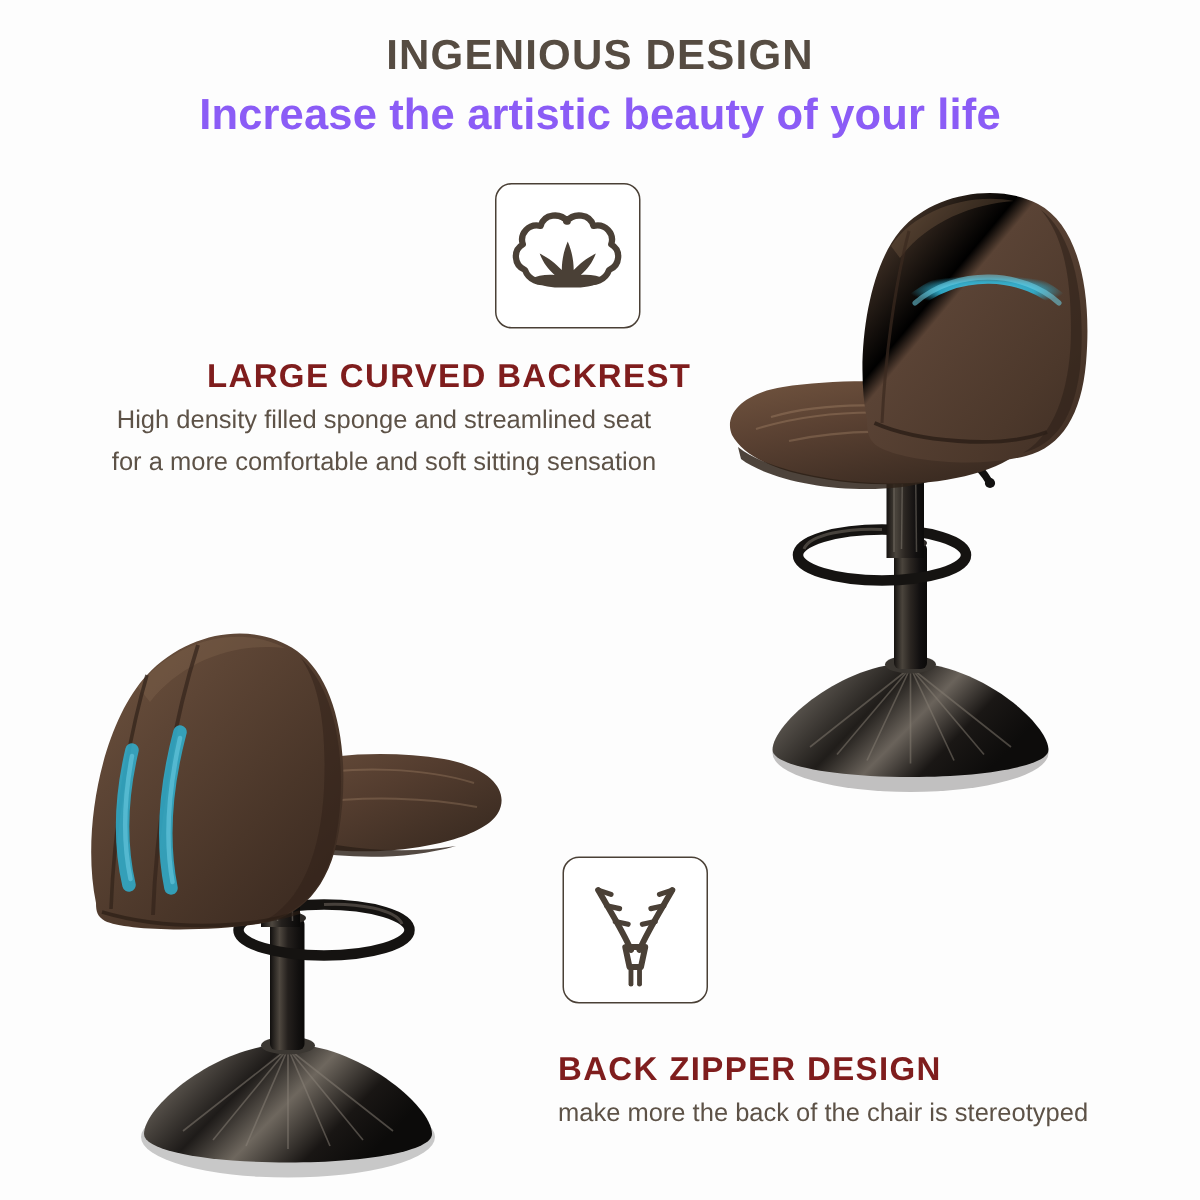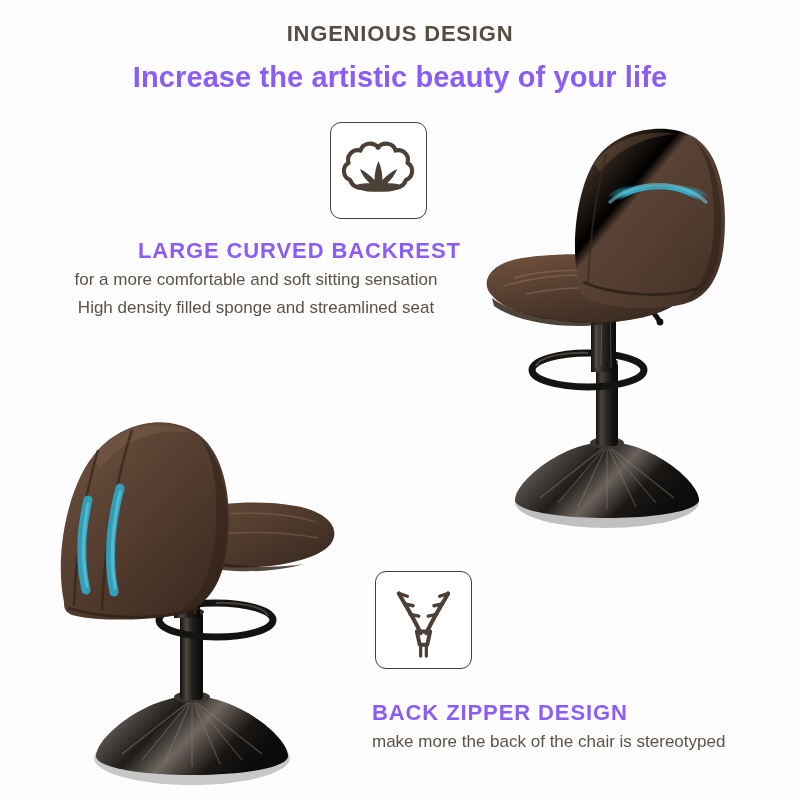--- a/index.html
+++ b/index.html
@@ -19,21 +19,21 @@
     -webkit-font-smoothing: antialiased;
   }
 
   
   .headline {
     position: absolute;
     left: 0;
     top: 22px;
     width: 800px;
     text-align: center;
-    font-size: 22px;
+    font-size: 28px;
     font-weight: 700;
     letter-spacing: 0.8px;
     color: #564c42;
     line-height: 1.1;
   }
   .subheadline {
     position: absolute;
     left: 0;
     top: 60px;
     width: 800px;
@@ -44,21 +44,21 @@
     color: #8b5cf6;
     line-height: 1.2;
   }
 
   
   .feature-title {
     position: absolute;
     font-size: 22px;
     font-weight: 600;
     letter-spacing: 0.9px;
-    color: #8b5cf6;
+    color: #7f1d1d;
     white-space: nowrap;
   }
   .feature-body {
     position: absolute;
     font-size: 17px;
     font-weight: 400;
     line-height: 1.62;
     color: #5d5247;
     white-space: nowrap;
   }
@@ -122,22 +122,22 @@
                  c5.5 -2.5 11 -3.5 17.5 -3
                  c-4.5 -4 -8 -8.5 -10.5 -15
                  c6.5 3 11 7 15.5 11.5
                  c0.2 -7 1.2 -13 4.2 -20 z"></path>
       </g>
     </svg>
   </div>
 
   <div class="feature-title" id="feature-backrest-title">LARGE CURVED BACKREST</div>
   <div class="feature-body" id="feature-backrest-body">
+    <span class="line">High density filled sponge and streamlined seat</span>
     <span class="line">for a more comfortable and soft sitting sensation</span>
-    <span class="line">High density filled sponge and streamlined seat</span>
   </div>
 
   <div class="icon-box" id="icon-box-zipper">
     <svg viewBox="0 0 100 100">
       <g fill="none" stroke="#4a4036" stroke-linecap="round" stroke-linejoin="round">
 
         <path d="M24 22 C32 36 42 52 47 64" stroke-width="4.2"></path>
 
         <path d="M76 22 C68 36 58 52 53 64" stroke-width="4.2"></path>
 

